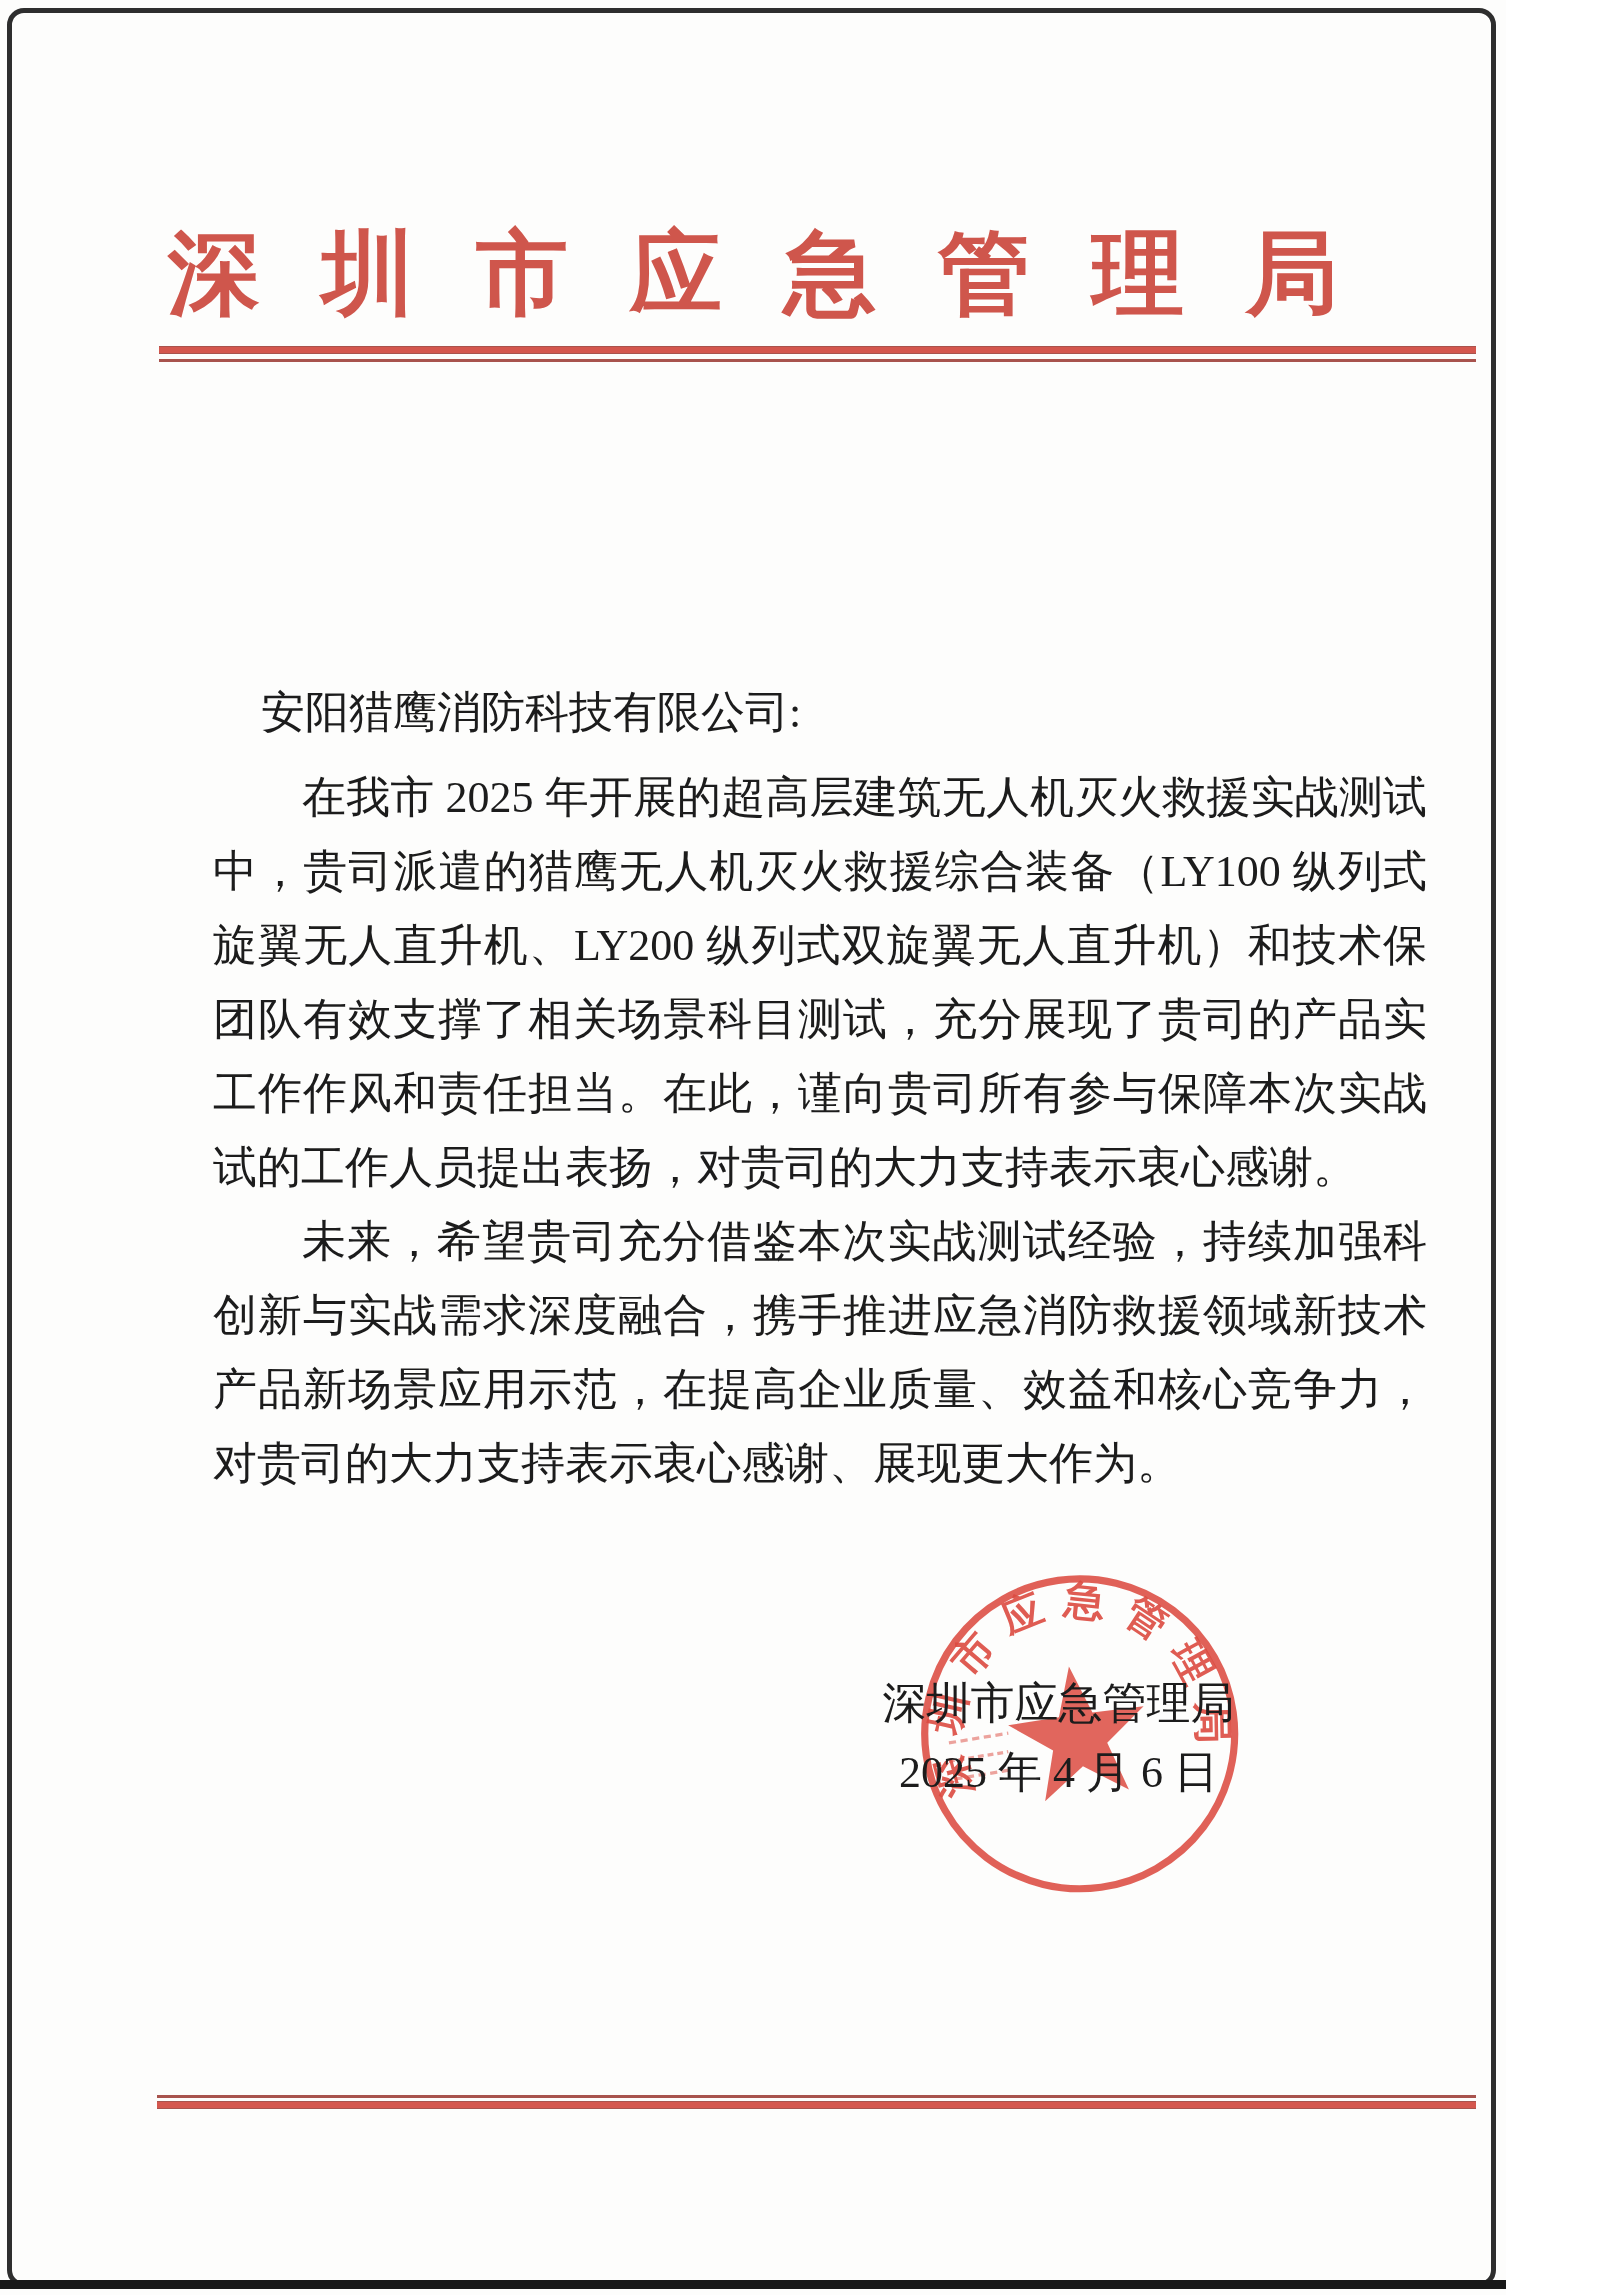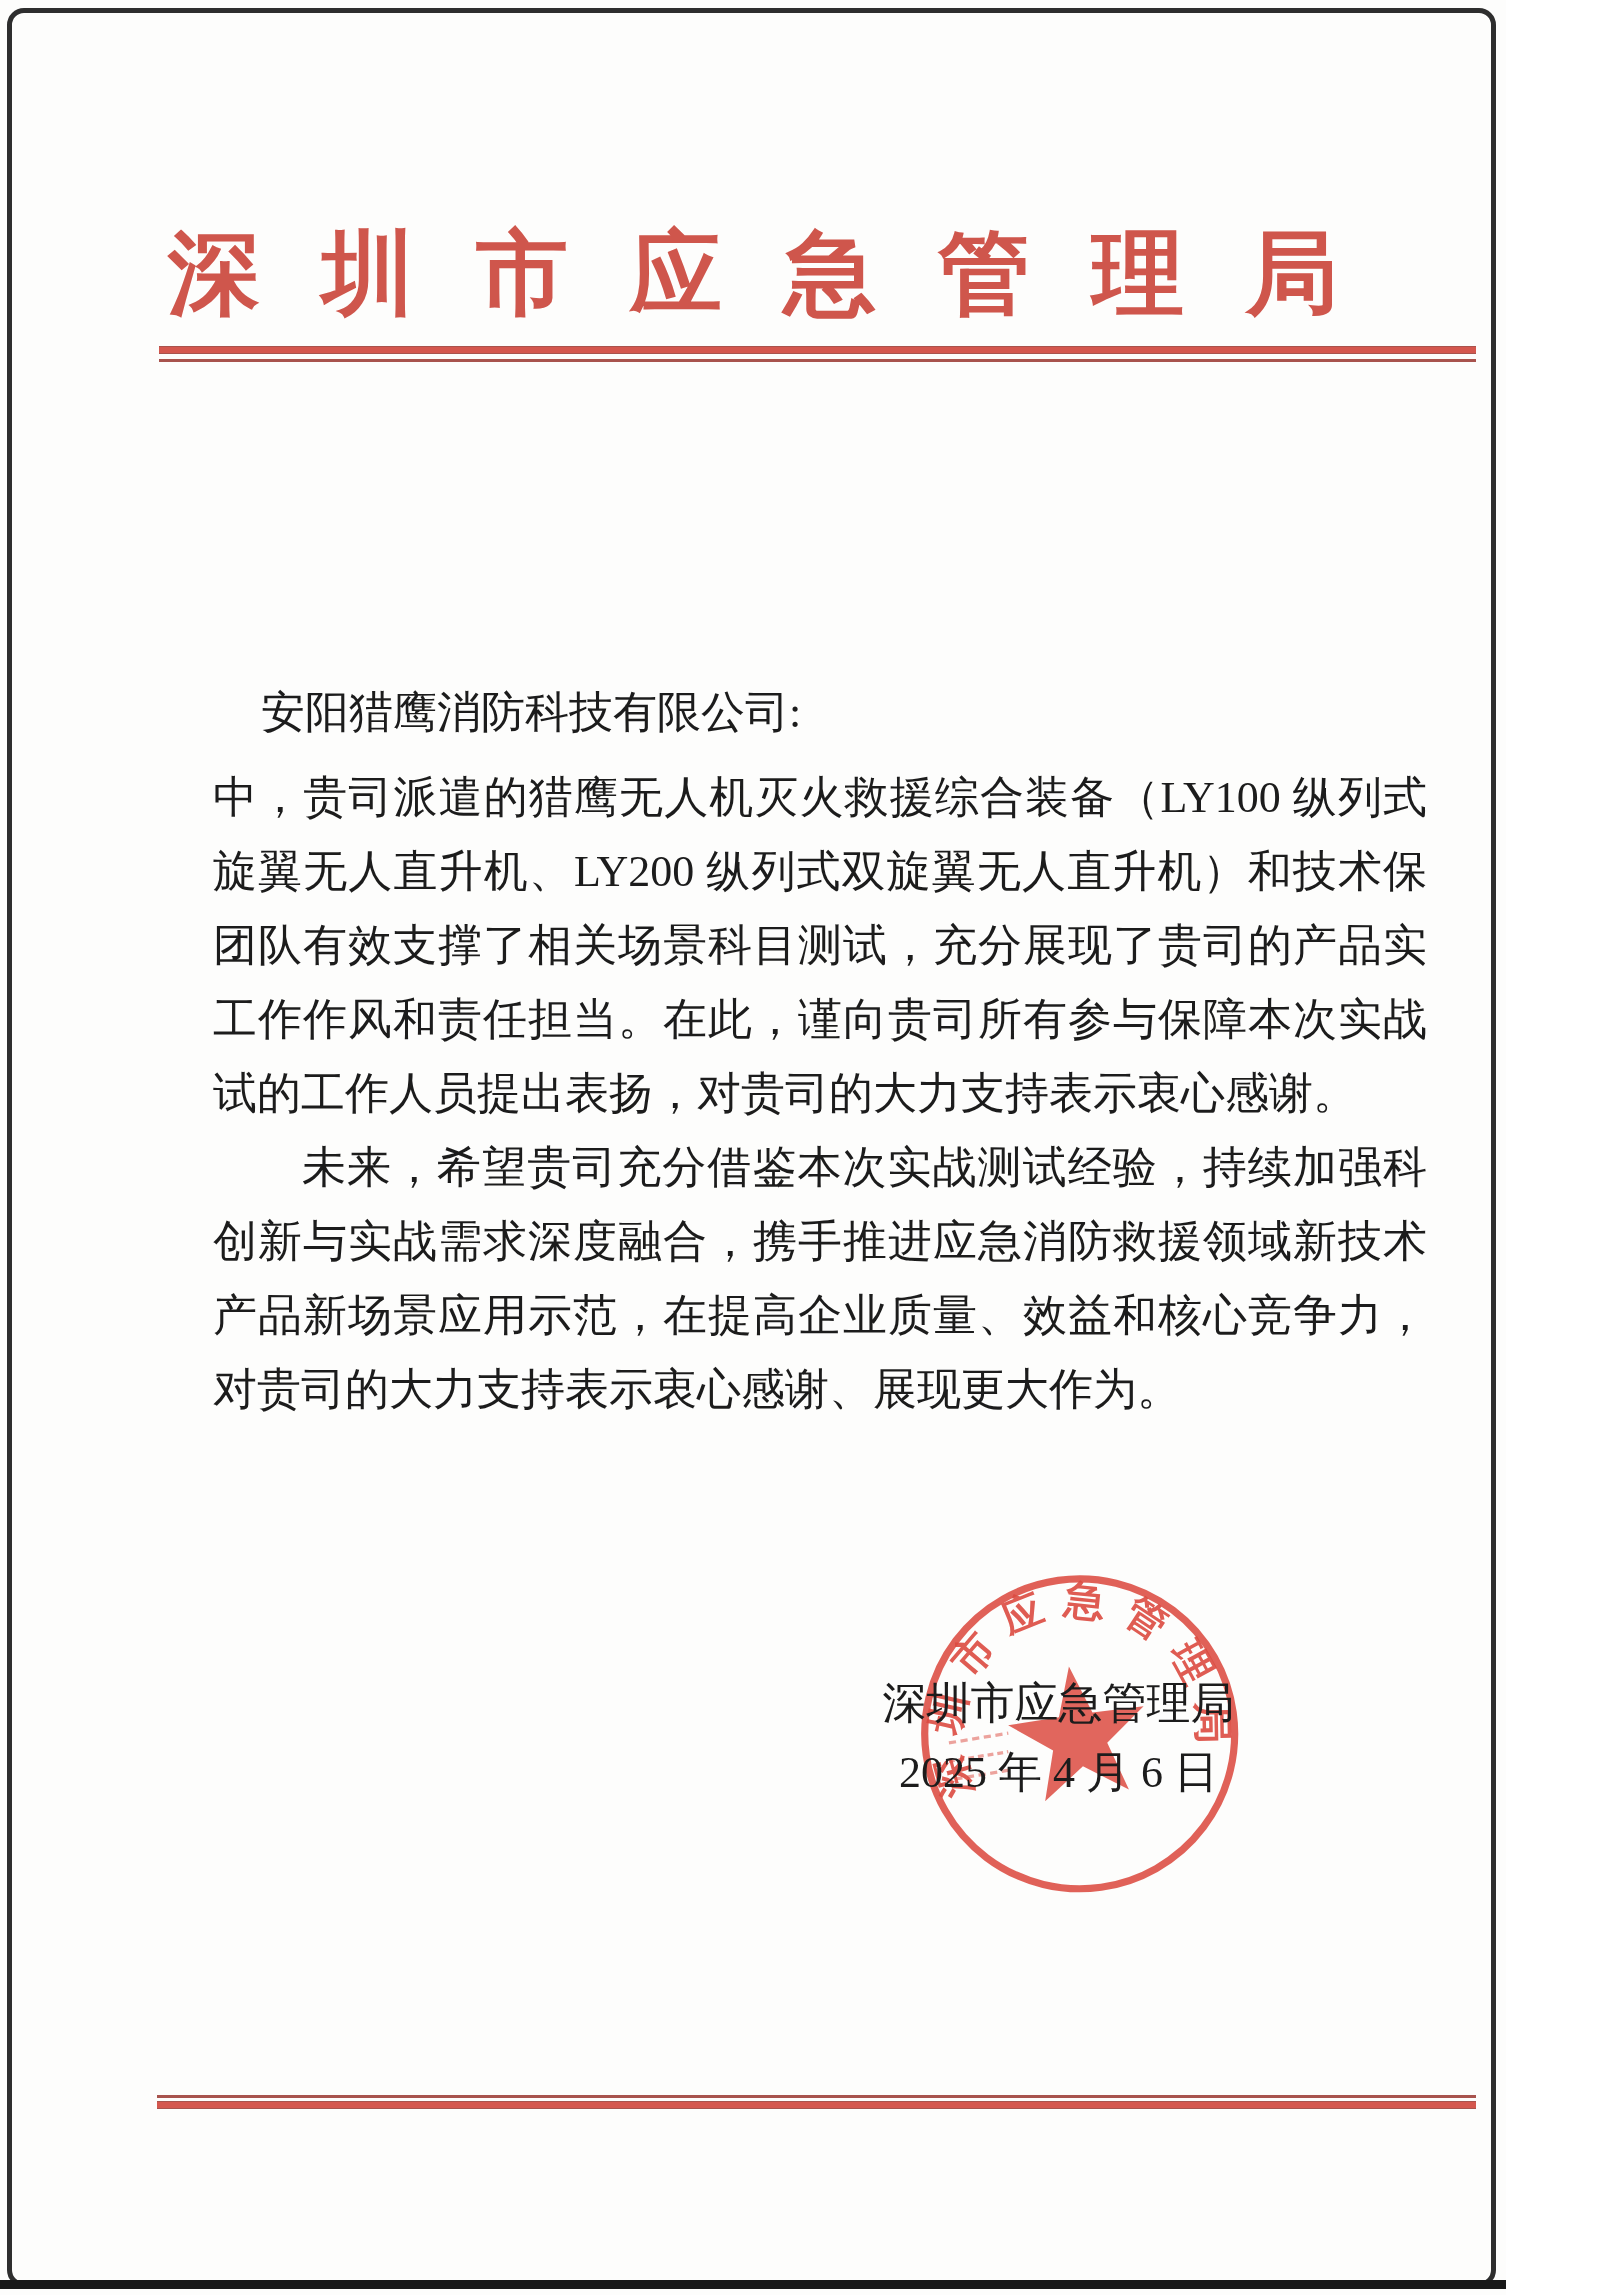--- a/index.html
+++ b/index.html
@@ -77,20 +77,21 @@
     <span>深圳市应急管理局</span>
   </div>
 
   <div class="rule rule-thick-top"></div>
   <div class="rule rule-thin-top"></div>
 
 
   <div class="salutation">安阳猎鹰消防科技有限公司:</div>
 
   <div class="letter-body">
+    <div class="line ind">在我市 2025 年开展的超高层建筑无人机灭火救援实战测试</div>
     <div class="line">中，贵司派遣的猎鹰无人机灭火救援综合装备（LY100 纵列式双</div>
     <div class="line">旋翼无人直升机、LY200 纵列式双旋翼无人直升机）和技术保障</div>
     <div class="line">团队有效支撑了相关场景科目测试，充分展现了贵司的产品实力、</div>
     <div class="line">工作作风和责任担当。在此，谨向贵司所有参与保障本次实战测</div>
     <div class="line end">试的工作人员提出表扬，对贵司的大力支持表示衷心感谢。</div>
     <div class="line ind">未来，希望贵司充分借鉴本次实战测试经验，持续加强科技</div>
     <div class="line">创新与实战需求深度融合，携手推进应急消防救援领域新技术新</div>
     <div class="line">产品新场景应用示范，在提高企业质量、效益和核心竞争力，服</div>
     <div class="line end">对贵司的大力支持表示衷心感谢、展现更大作为。</div>
   </div>

